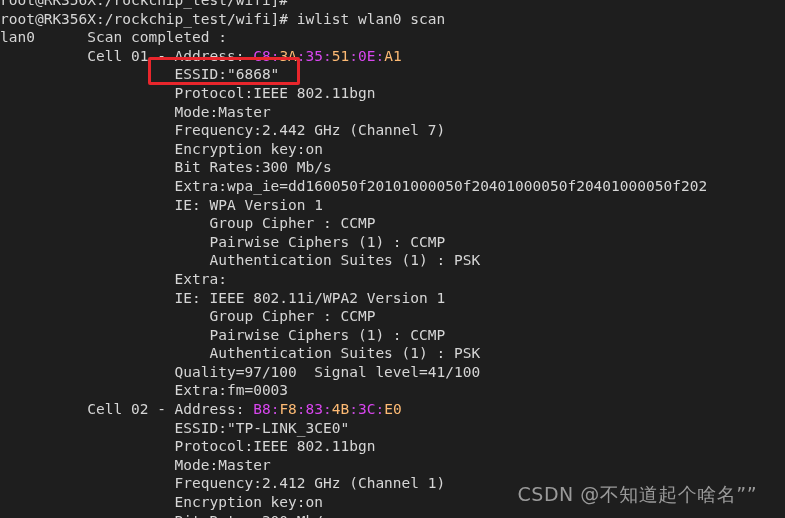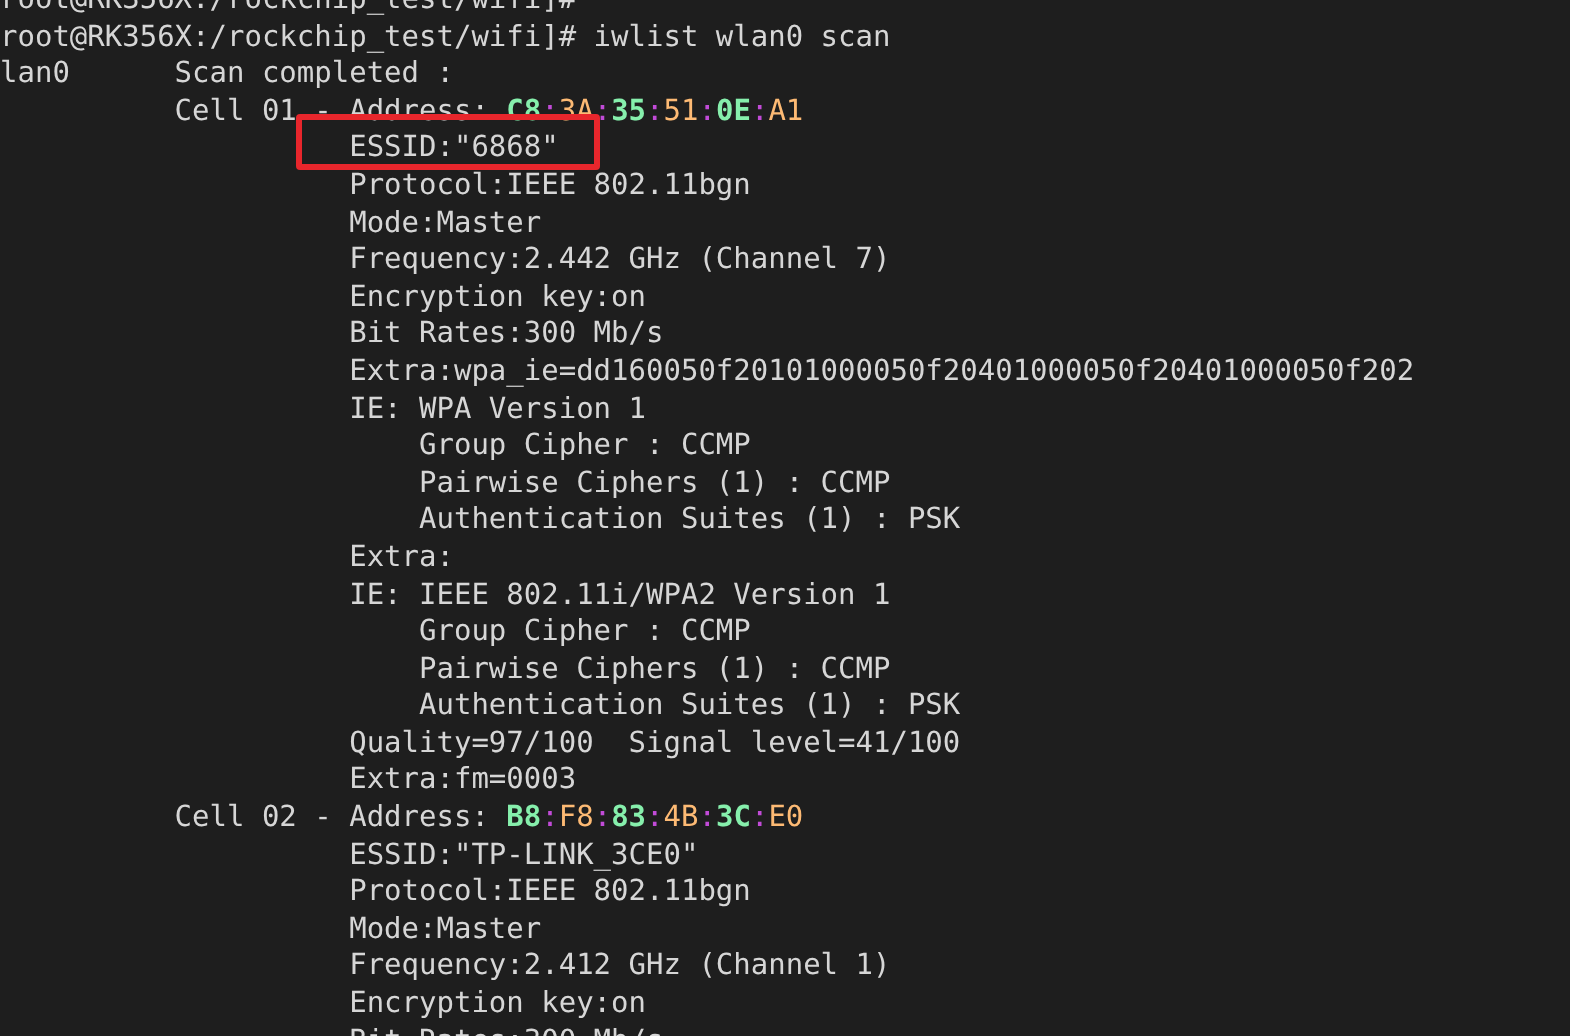--- a/index.html
+++ b/index.html
@@ -24,21 +24,21 @@
     left: 0;
     top: -9px;
     width: 785px;
     white-space: pre;
   }
   .line {
     height: 18.6px;
     white-space: pre;
     letter-spacing: 0px;
   }
-  .mac-a { color: #86efac; font-weight: bold; }
+  .mac-a { color: #d946ef; }
   .mac-b { color: #fdba74; }
   .sep   { color: #c24bd8; }
   #hl-box {
     position: absolute;
     left: 148px;
     top: 57px;
     width: 152px;
     height: 28px;
     border: 3px solid #e8262c;
     border-radius: 2px;
@@ -58,14 +58,15 @@
 </style>
 </head>
 <body>
 
 <div id="screen">
 
   <div id="term"><div class="line"><span>root@RK356X:/rockchip_test/wifi]#</span></div><div class="line"><span>root@RK356X:/rockchip_test/wifi]# iwlist wlan0 scan</span></div><div class="line"><span>lan0      Scan completed :</span></div><div class="line"><span>          Cell 01 - Address: </span><span><span class="mac-a">C8</span><span class="sep">:</span><span class="mac-b">3A</span><span class="sep">:</span><span class="mac-a">35</span><span class="sep">:</span><span class="mac-b">51</span><span class="sep">:</span><span class="mac-a">0E</span><span class="sep">:</span><span class="mac-b">A1</span></span></div><div class="line"><span>                    ESSID:"6868"</span></div><div class="line"><span>                    Protocol:IEEE 802.11bgn</span></div><div class="line"><span>                    Mode:Master</span></div><div class="line"><span>                    Frequency:2.442 GHz (Channel 7)</span></div><div class="line"><span>                    Encryption key:on</span></div><div class="line"><span>                    Bit Rates:300 Mb/s</span></div><div class="line"><span>                    Extra:wpa_ie=dd160050f20101000050f20401000050f20401000050f202</span></div><div class="line"><span>                    IE: WPA Version 1</span></div><div class="line"><span>                        Group Cipher : CCMP</span></div><div class="line"><span>                        Pairwise Ciphers (1) : CCMP</span></div><div class="line"><span>                        Authentication Suites (1) : PSK</span></div><div class="line"><span>                    Extra:</span></div><div class="line"><span>                    IE: IEEE 802.11i/WPA2 Version 1</span></div><div class="line"><span>                        Group Cipher : CCMP</span></div><div class="line"><span>                        Pairwise Ciphers (1) : CCMP</span></div><div class="line"><span>                        Authentication Suites (1) : PSK</span></div><div class="line"><span>                    Quality=97/100  Signal level=41/100</span></div><div class="line"><span>                    Extra:fm=0003</span></div><div class="line"><span>          Cell 02 - Address: </span><span><span class="mac-a">B8</span><span class="sep">:</span><span class="mac-b">F8</span><span class="sep">:</span><span class="mac-a">83</span><span class="sep">:</span><span class="mac-b">4B</span><span class="sep">:</span><span class="mac-a">3C</span><span class="sep">:</span><span class="mac-b">E0</span></span></div><div class="line"><span>                    ESSID:"TP-LINK_3CE0"</span></div><div class="line"><span>                    Protocol:IEEE 802.11bgn</span></div><div class="line"><span>                    Mode:Master</span></div><div class="line"><span>                    Frequency:2.412 GHz (Channel 1)</span></div><div class="line"><span>                    Encryption key:on</span></div><div class="line"><span>                    Bit Rates:300 Mb/s</span></div></div>
 
   <div id="hl-box"></div>
 
+  <div id="watermark">CSDN @不知道起个啥名””</div>
 
 </div>
 
 </body></html>

